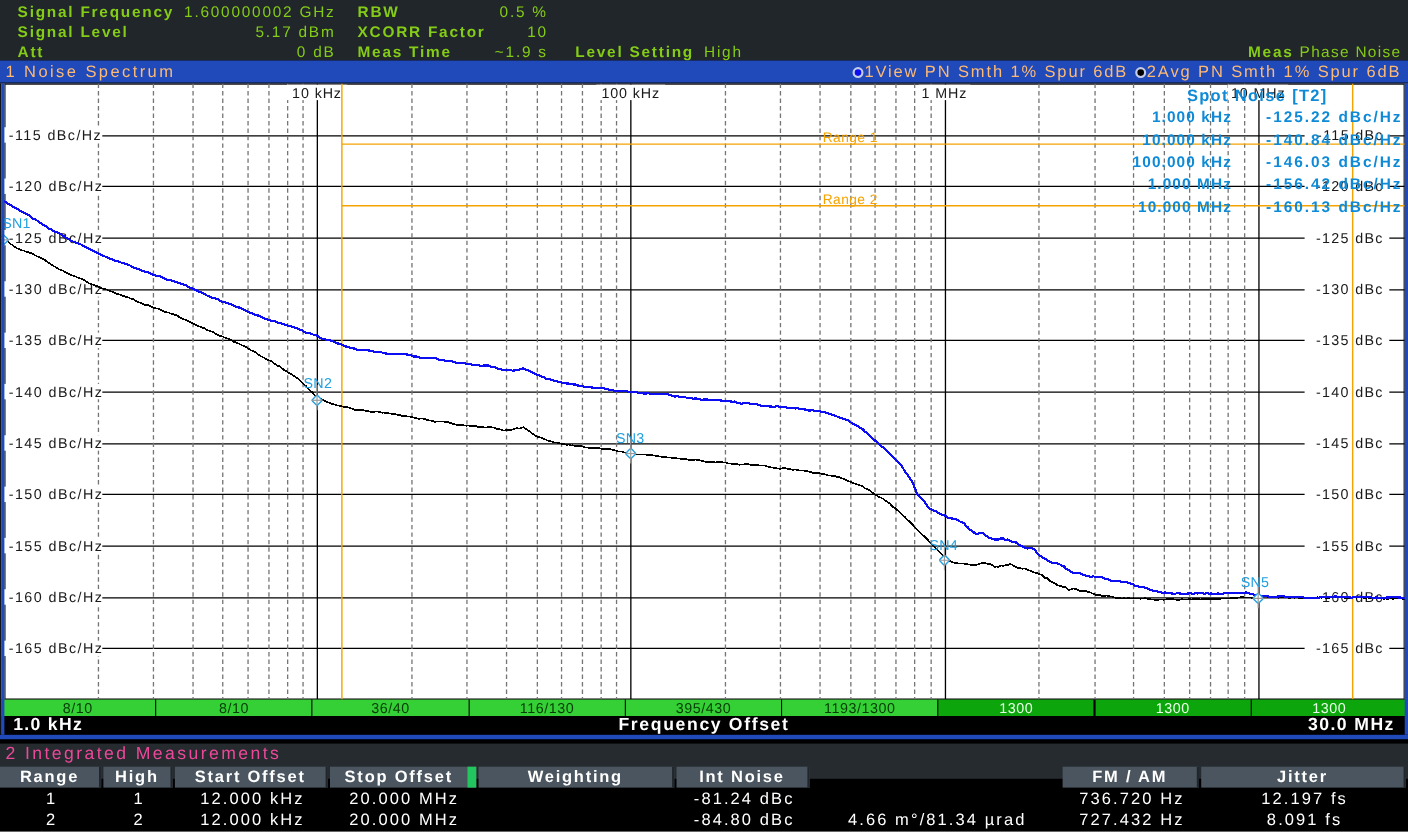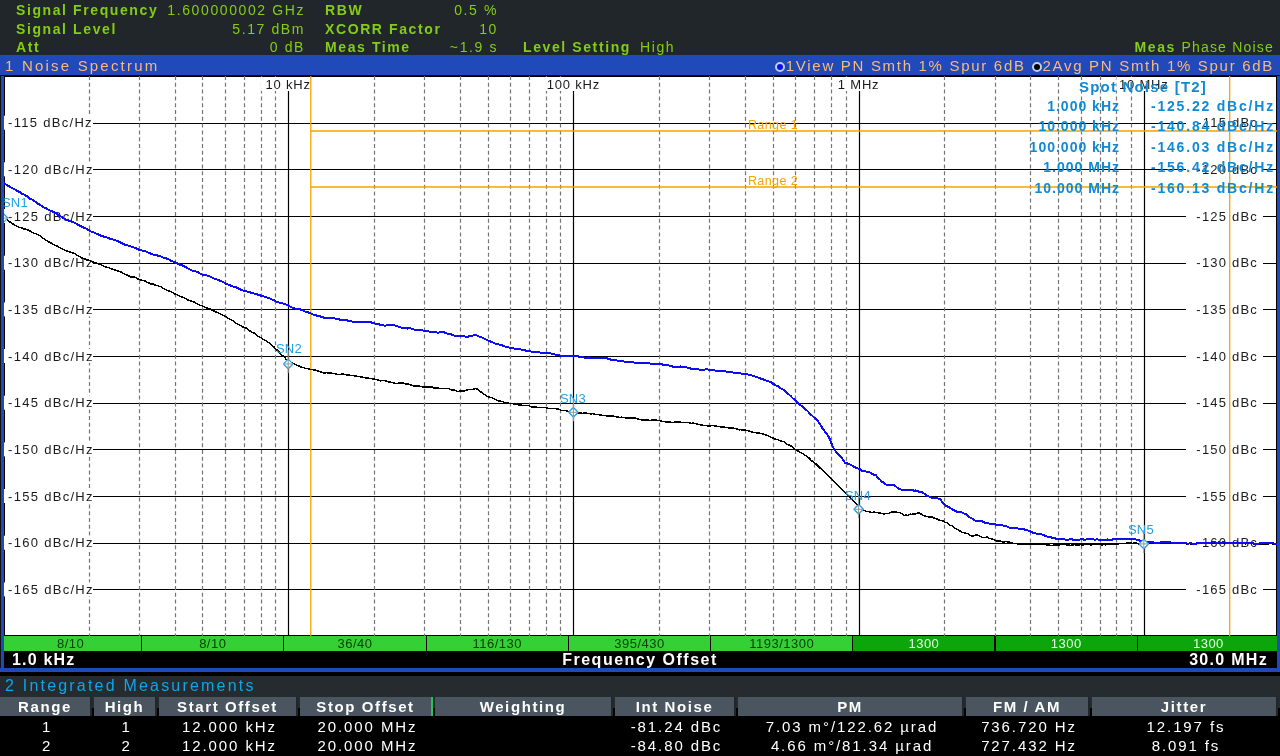--- a/index.html
+++ b/index.html
@@ -183,41 +183,39 @@
 </div>
 <div style="position:absolute;left:0;top:651px;width:1280px;height:17px;background:#000;color:#fff">
 <span style="position:absolute;left:12px;top:0;font-size:16px;font-weight:bold;letter-spacing:1.2px;line-height:17px">1.0 kHz</span>
 <span style="position:absolute;left:0;top:0;width:1280px;text-align:center;font-size:16px;font-weight:bold;letter-spacing:1.5px;line-height:17px">Frequency Offset</span>
 <span style="position:absolute;right:12px;top:0;font-size:16px;font-weight:bold;letter-spacing:1.3px;line-height:17px">30.0 MHz</span>
 </div>
 <div style="position:absolute;left:0;top:668px;width:1280px;height:4px;background:#2049ba"></div>
 <div style="position:absolute;left:0;top:76px;width:1px;height:592px;background:#10131a"></div>
 <div style="position:absolute;left:1px;top:76px;width:3px;height:592px;background:#2049ba"></div>
 <div style="position:absolute;left:1277px;top:76px;width:3px;height:592px;background:#2049ba"></div>
-<div style="position:absolute;left:0;top:676px;width:1280px;height:32px;background:#262b30;color:#0ea5e9">
+<div style="position:absolute;left:0;top:676px;width:1280px;height:32px;background:#262b30;color:#ec4899">
 <span style="position:absolute;left:5px;top:0;font-size:16px;letter-spacing:2.2px;line-height:20px">2 Integrated Measurements</span>
 </div>
 <div style="position:absolute;left:0;top:697px;width:1280px;height:19px;color:#fff">
 <div style="position:absolute;left:0px;top:0;width:92px;height:19px;background:#4a555f;border-right:2px solid #20262b;text-align:center;line-height:19px;font-weight:bold;font-size:15px;letter-spacing:1.6px">Range</div>
 <div style="position:absolute;left:94px;top:0;width:63px;height:19px;background:#4a555f;border-right:2px solid #20262b;text-align:center;line-height:19px;font-weight:bold;font-size:15px;letter-spacing:1.6px">High</div>
 <div style="position:absolute;left:159px;top:0;width:139px;height:19px;background:#4a555f;border-right:2px solid #20262b;text-align:center;line-height:19px;font-weight:bold;font-size:15px;letter-spacing:1.6px">Start Offset</div>
-<div style="position:absolute;left:300px;top:0;width:133px;height:19px;background:#4a555f;border-right:2px solid #22c55e;text-align:center;line-height:19px;font-weight:bold;font-size:15px;letter-spacing:1.6px">Stop Offset</div>
+<div style="position:absolute;left:300px;top:0;width:133px;height:19px;background:#4a555f;border-right:8px solid #22c55e;text-align:center;line-height:19px;font-weight:bold;font-size:15px;letter-spacing:1.6px">Stop Offset</div>
 <div style="position:absolute;left:435px;top:0;width:178px;height:19px;background:#4a555f;border-right:2px solid #20262b;text-align:center;line-height:19px;font-weight:bold;font-size:15px;letter-spacing:1.6px">Weighting</div>
 <div style="position:absolute;left:615px;top:0;width:121px;height:19px;background:#4a555f;border-right:2px solid #20262b;text-align:center;line-height:19px;font-weight:bold;font-size:15px;letter-spacing:1.6px">Int Noise</div>
-<div style="position:absolute;left:738px;top:0;width:226px;height:19px;background:#4a555f;border-right:2px solid #20262b;text-align:center;line-height:19px;font-weight:bold;font-size:15px;letter-spacing:1.6px">PM</div>
 <div style="position:absolute;left:966px;top:0;width:124px;height:19px;background:#4a555f;border-right:2px solid #20262b;text-align:center;line-height:19px;font-weight:bold;font-size:15px;letter-spacing:1.6px">FM / AM</div>
 <div style="position:absolute;left:1092px;top:0;width:186px;height:19px;background:#4a555f;border-right:2px solid #20262b;text-align:center;line-height:19px;font-weight:bold;font-size:15px;letter-spacing:1.6px">Jitter</div>
 </div>
 <div style="position:absolute;left:0;top:717px;width:1280px;height:38px;color:#fff">
 <div style="position:absolute;left:0px;top:0px;width:94px;height:19px;text-align:center;line-height:19px;font-size:15px;letter-spacing:1.9px">1</div>
 <div style="position:absolute;left:94px;top:0px;width:65px;height:19px;text-align:center;line-height:19px;font-size:15px;letter-spacing:1.9px">1</div>
 <div style="position:absolute;left:159px;top:0px;width:141px;height:19px;text-align:center;line-height:19px;font-size:15px;letter-spacing:1.9px">12.000 kHz</div>
 <div style="position:absolute;left:300px;top:0px;width:135px;height:19px;text-align:center;line-height:19px;font-size:15px;letter-spacing:1.9px">20.000 MHz</div>
 <div style="position:absolute;left:615px;top:0px;width:123px;height:19px;text-align:center;line-height:19px;font-size:15px;letter-spacing:1.9px">-81.24 dBc</div>
-<div style="position:absolute;left:738px;top:0px;width:228px;height:19px;text-align:center;line-height:19px;font-size:15px;letter-spacing:1.9px">7.03 m°/122.62 µrad</div>
 <div style="position:absolute;left:966px;top:0px;width:126px;height:19px;text-align:center;line-height:19px;font-size:15px;letter-spacing:1.9px">736.720 Hz</div>
 <div style="position:absolute;left:1092px;top:0px;width:188px;height:19px;text-align:center;line-height:19px;font-size:15px;letter-spacing:1.9px">12.197 fs</div>
 <div style="position:absolute;left:0px;top:19px;width:94px;height:19px;text-align:center;line-height:19px;font-size:15px;letter-spacing:1.9px">2</div>
 <div style="position:absolute;left:94px;top:19px;width:65px;height:19px;text-align:center;line-height:19px;font-size:15px;letter-spacing:1.9px">2</div>
 <div style="position:absolute;left:159px;top:19px;width:141px;height:19px;text-align:center;line-height:19px;font-size:15px;letter-spacing:1.9px">12.000 kHz</div>
 <div style="position:absolute;left:300px;top:19px;width:135px;height:19px;text-align:center;line-height:19px;font-size:15px;letter-spacing:1.9px">20.000 MHz</div>
 <div style="position:absolute;left:615px;top:19px;width:123px;height:19px;text-align:center;line-height:19px;font-size:15px;letter-spacing:1.9px">-84.80 dBc</div>
 <div style="position:absolute;left:738px;top:19px;width:228px;height:19px;text-align:center;line-height:19px;font-size:15px;letter-spacing:1.9px">4.66 m°/81.34 µrad</div>
 <div style="position:absolute;left:966px;top:19px;width:126px;height:19px;text-align:center;line-height:19px;font-size:15px;letter-spacing:1.9px">727.432 Hz</div>
 <div style="position:absolute;left:1092px;top:19px;width:188px;height:19px;text-align:center;line-height:19px;font-size:15px;letter-spacing:1.9px">8.091 fs</div>

